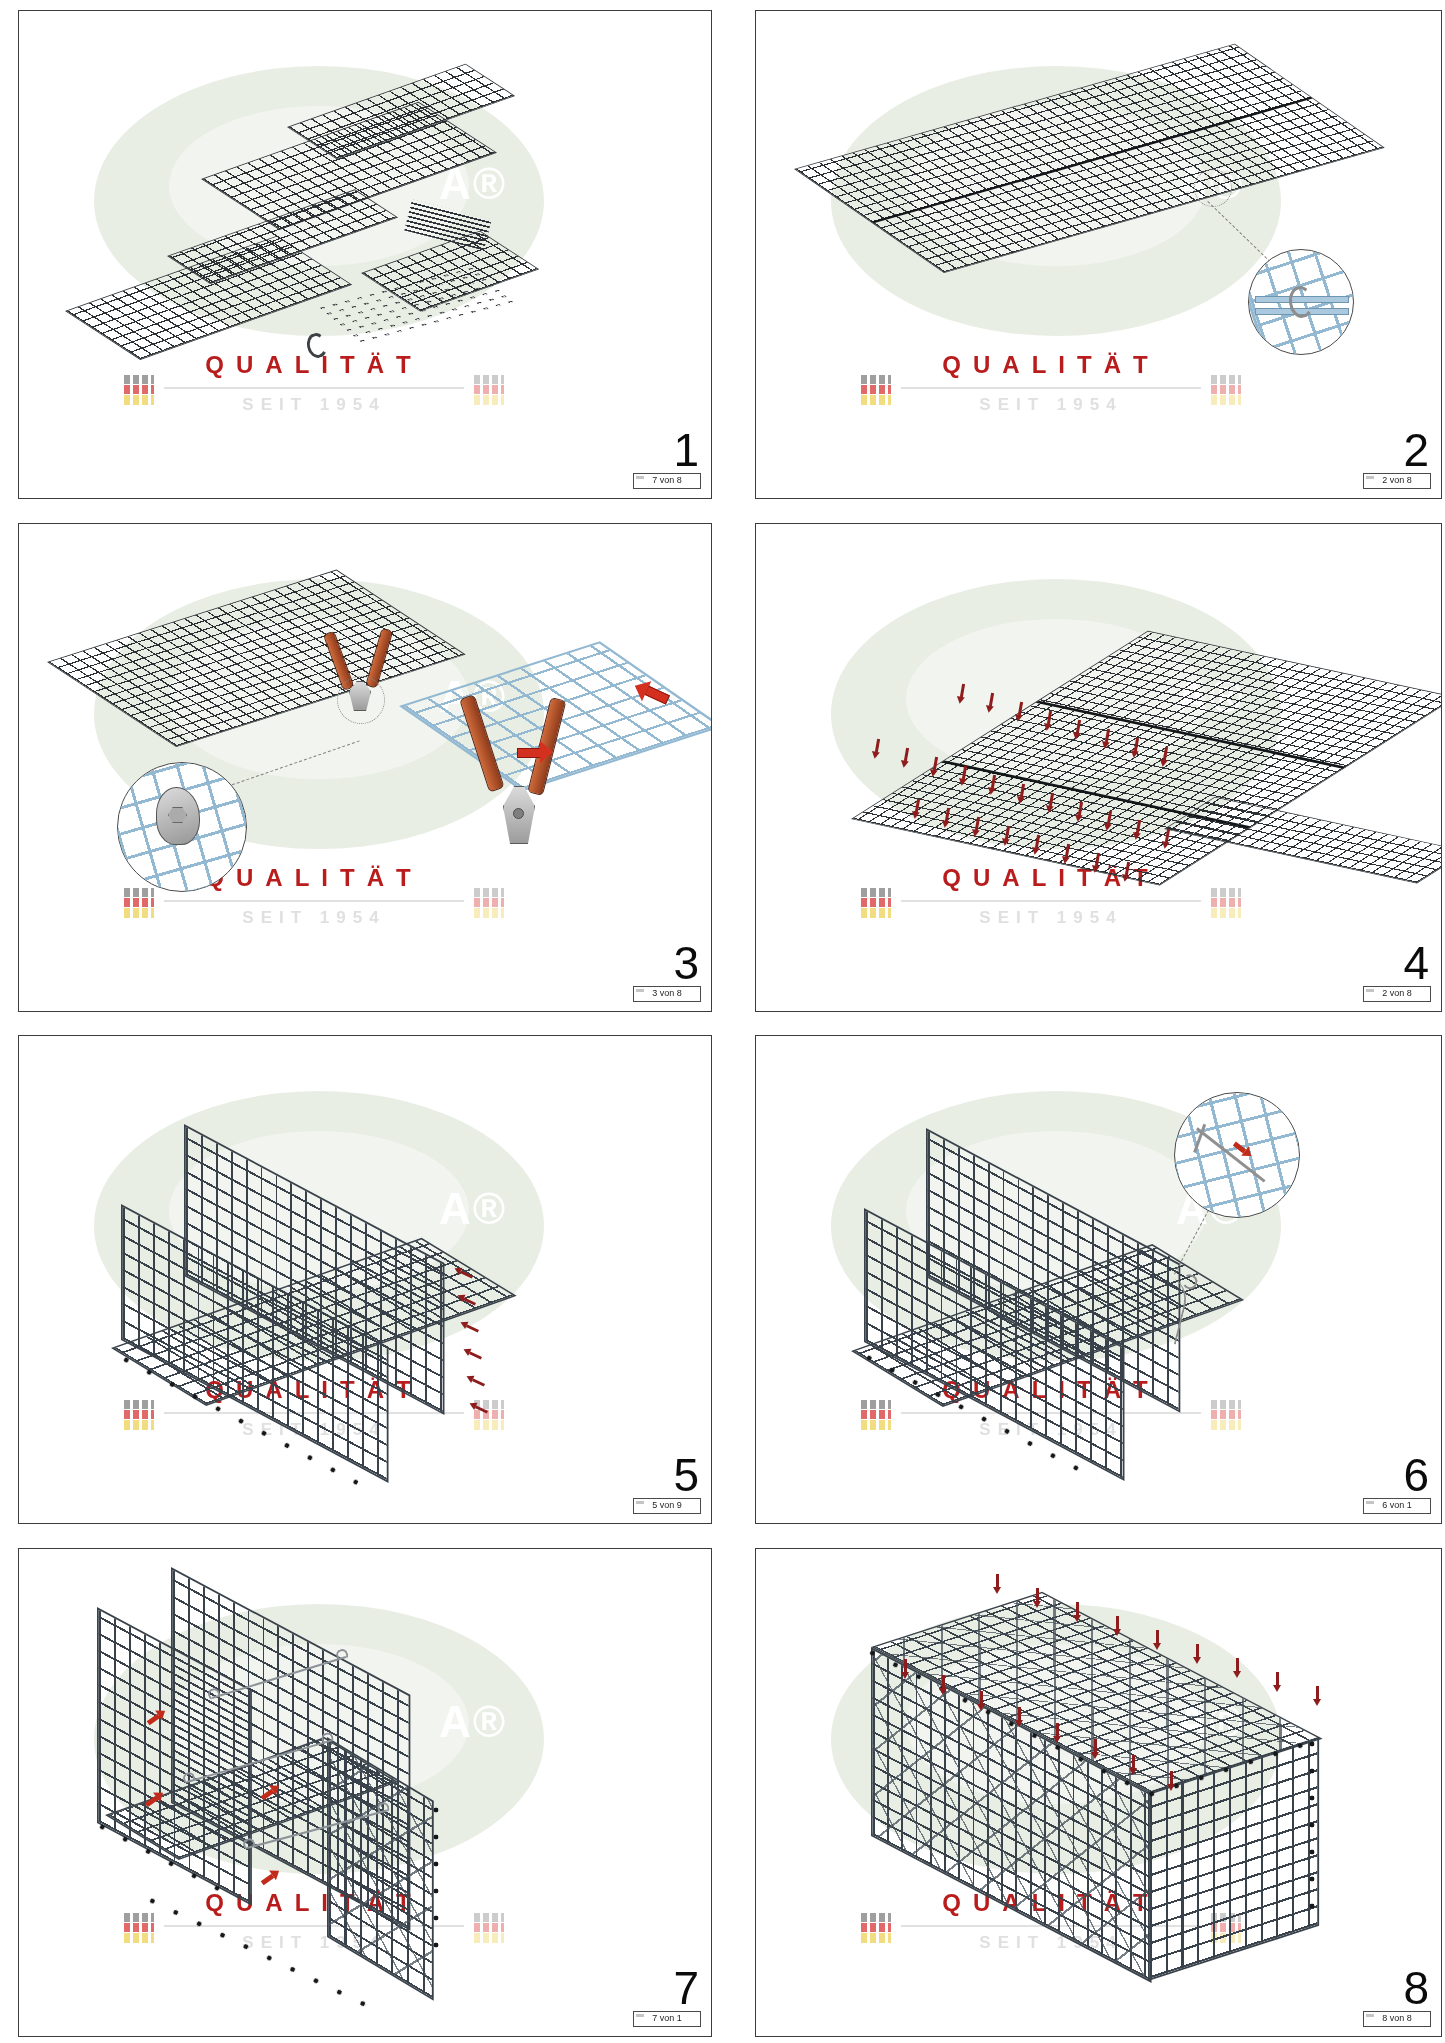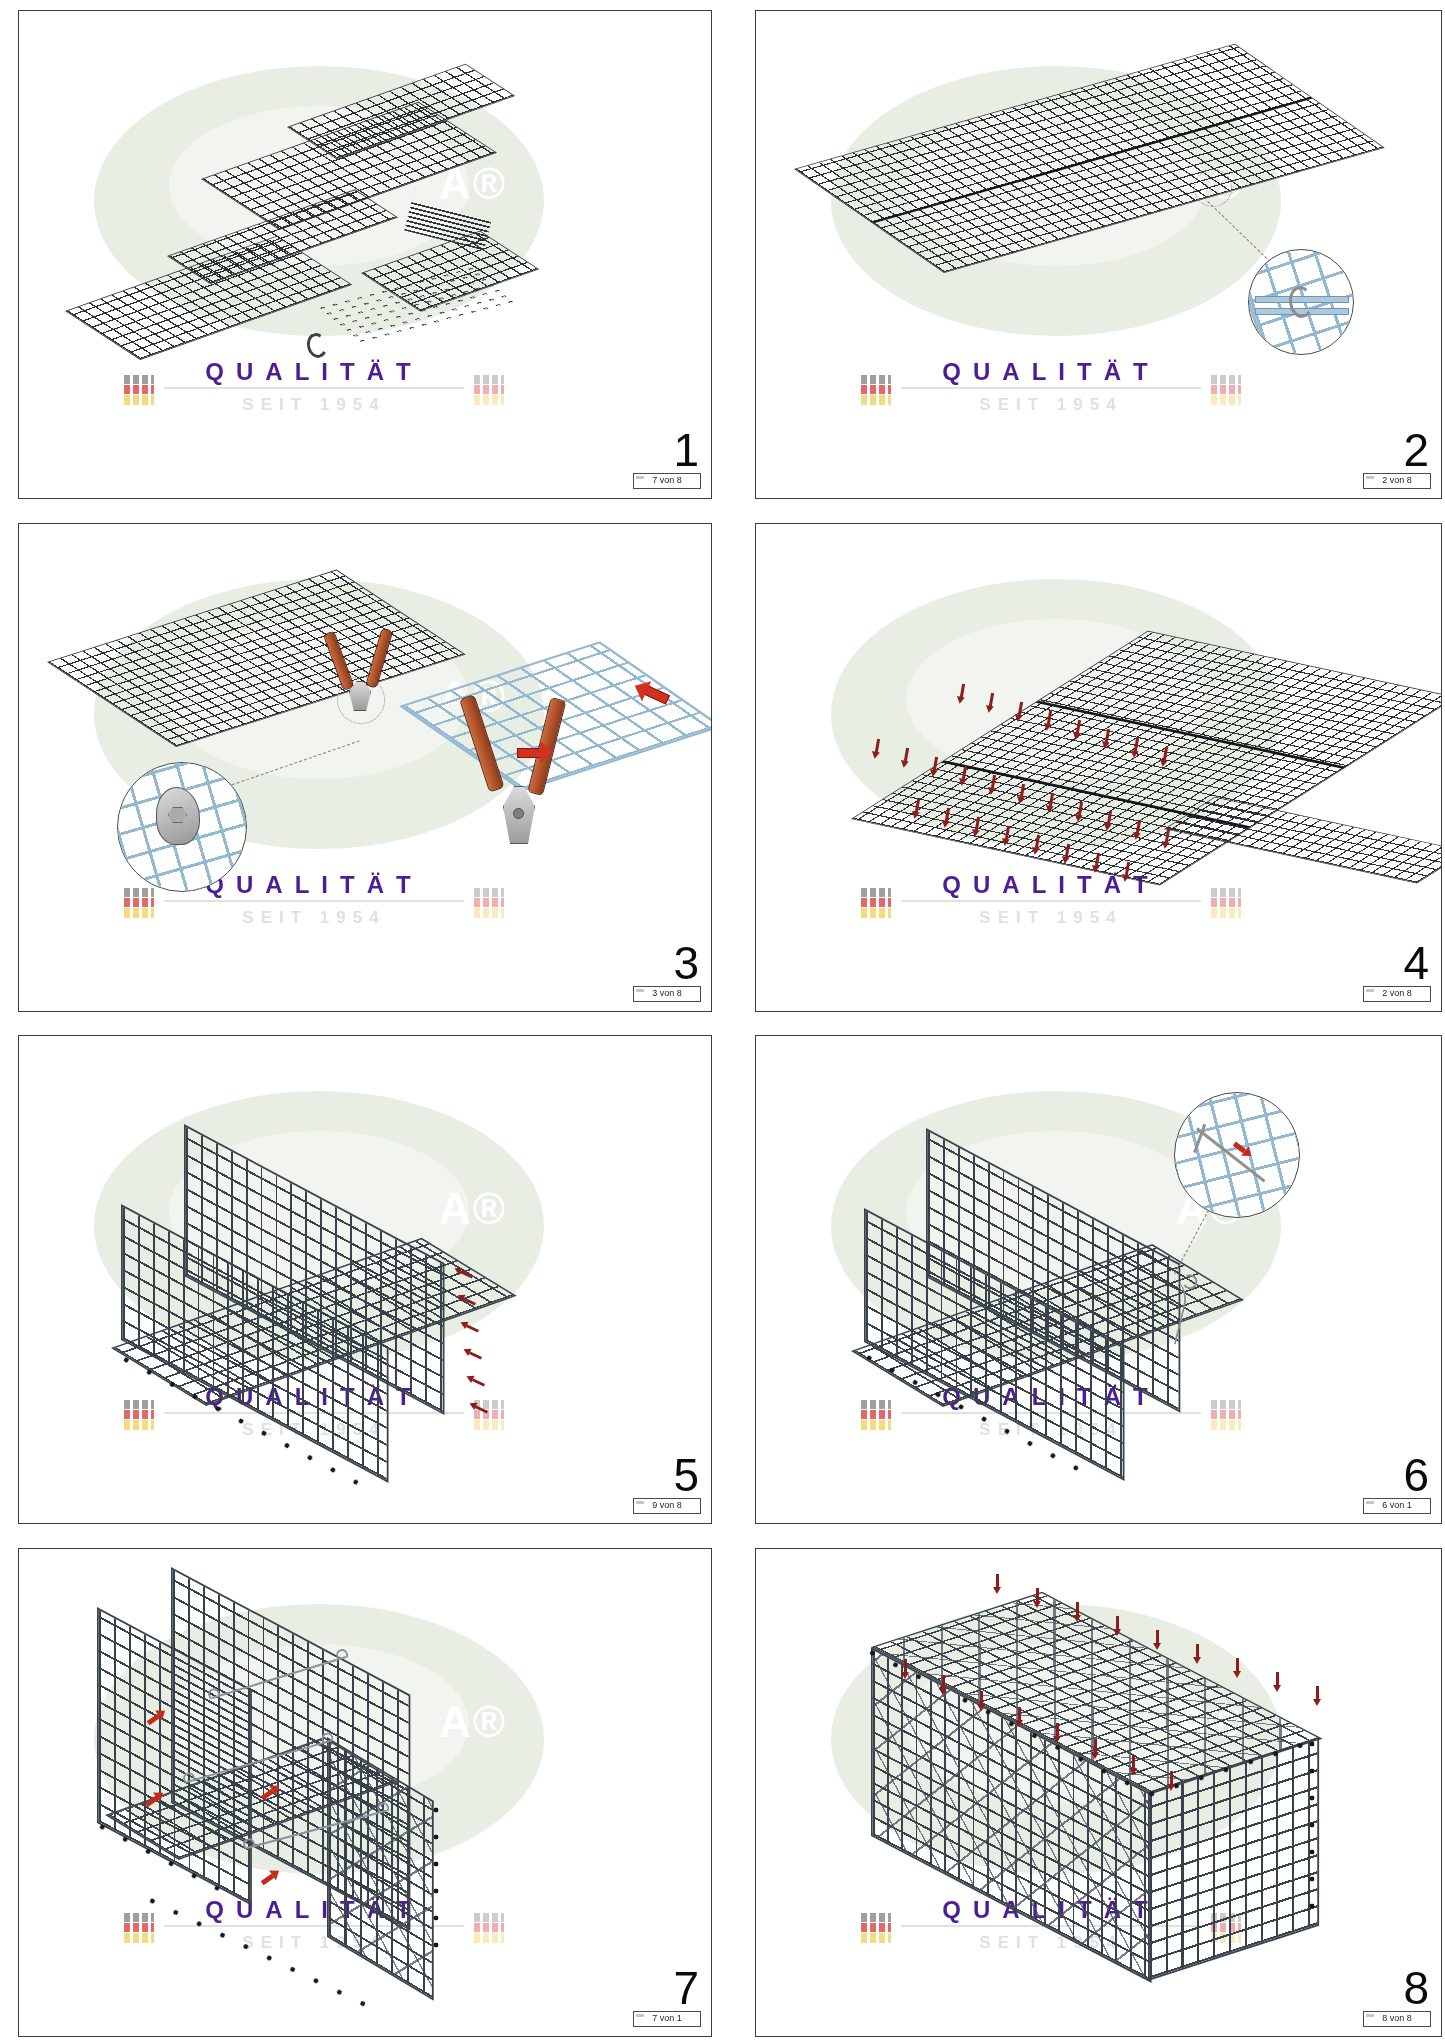--- a/index.html
+++ b/index.html
@@ -12,21 +12,21 @@
   .p5{left:18px;top:1035px;width:692px;height:487px}
   .p6{left:755px;top:1035px;width:685px;height:487px}
   .p7{left:18px;top:1548px;width:692px;height:487px}
   .p8{left:755px;top:1548px;width:685px;height:487px}
 
   
   .wm{position:absolute;inset:0;z-index:0}
   .wm-oval{position:absolute;left:75px;top:55px;width:450px;height:270px;border-radius:50%;background:#e9eee5}
   .wm-oval2{position:absolute;left:150px;top:95px;width:300px;height:160px;border-radius:50%;background:#f2f5ef}
   .wm-brand{position:absolute;left:420px;top:148px;font-size:44px;font-weight:800;color:#fff;letter-spacing:2px}
-  .wm-q{position:absolute;left:145px;top:347px;width:300px;text-align:center;font-size:24px;font-weight:600;letter-spacing:12px;color:#4c1d95;white-space:nowrap}
+  .wm-q{position:absolute;left:145px;top:340px;width:300px;text-align:center;font-size:24px;font-weight:600;letter-spacing:12px;color:#b91c1c;white-space:nowrap}
   .wm-rule{position:absolute;left:145px;top:376px;width:300px;border-top:2px solid #e1e1e1}
   .wm-s{position:absolute;left:145px;top:384px;width:300px;text-align:center;font-size:17px;font-weight:700;letter-spacing:7px;color:#e0e0e0;white-space:nowrap}
   .flag{position:absolute;top:-14px;width:30px;height:30px;opacity:.85;
     background-image:
       repeating-linear-gradient(90deg,transparent 0 6.5px,#fff 6.5px 9px),
       linear-gradient(180deg,#8f8f8f 0 31%,#fff 31% 34%,#dd4f4f 34% 64%,#fff 64% 67%,#f0d66a 67% 100%)}
   .flag.fL{left:-40px}
   .flag.fR{right:-40px;opacity:.45}
 
   
@@ -266,21 +266,21 @@
       <i class="darr" style="left:446px;top:232px;transform:rotate(115deg)"></i>
       <i class="darr" style="left:449px;top:259px;transform:rotate(115deg)"></i>
       <i class="darr" style="left:452px;top:286px;transform:rotate(115deg)"></i>
       <i class="darr" style="left:455px;top:313px;transform:rotate(115deg)"></i>
       <i class="darr" style="left:458px;top:340px;transform:rotate(115deg)"></i>
       <i class="darr" style="left:461px;top:367px;transform:rotate(115deg)"></i>
     </div>
     <div class="num">5</div>
     <div class="sbox">
         <i class="ttag"></i>
-        <span>9 von 8</span>
+        <span>5 von 9</span>
       </div>
   </section>
 
   <section class="panel p6">
     <div class="wm">
       <div class="wm-oval"></div>
       <div class="wm-oval2"></div>
       <b class="wm-brand">A®</b>
       <div class="wm-q">QUALITÄT</div>
       <div class="wm-rule">

